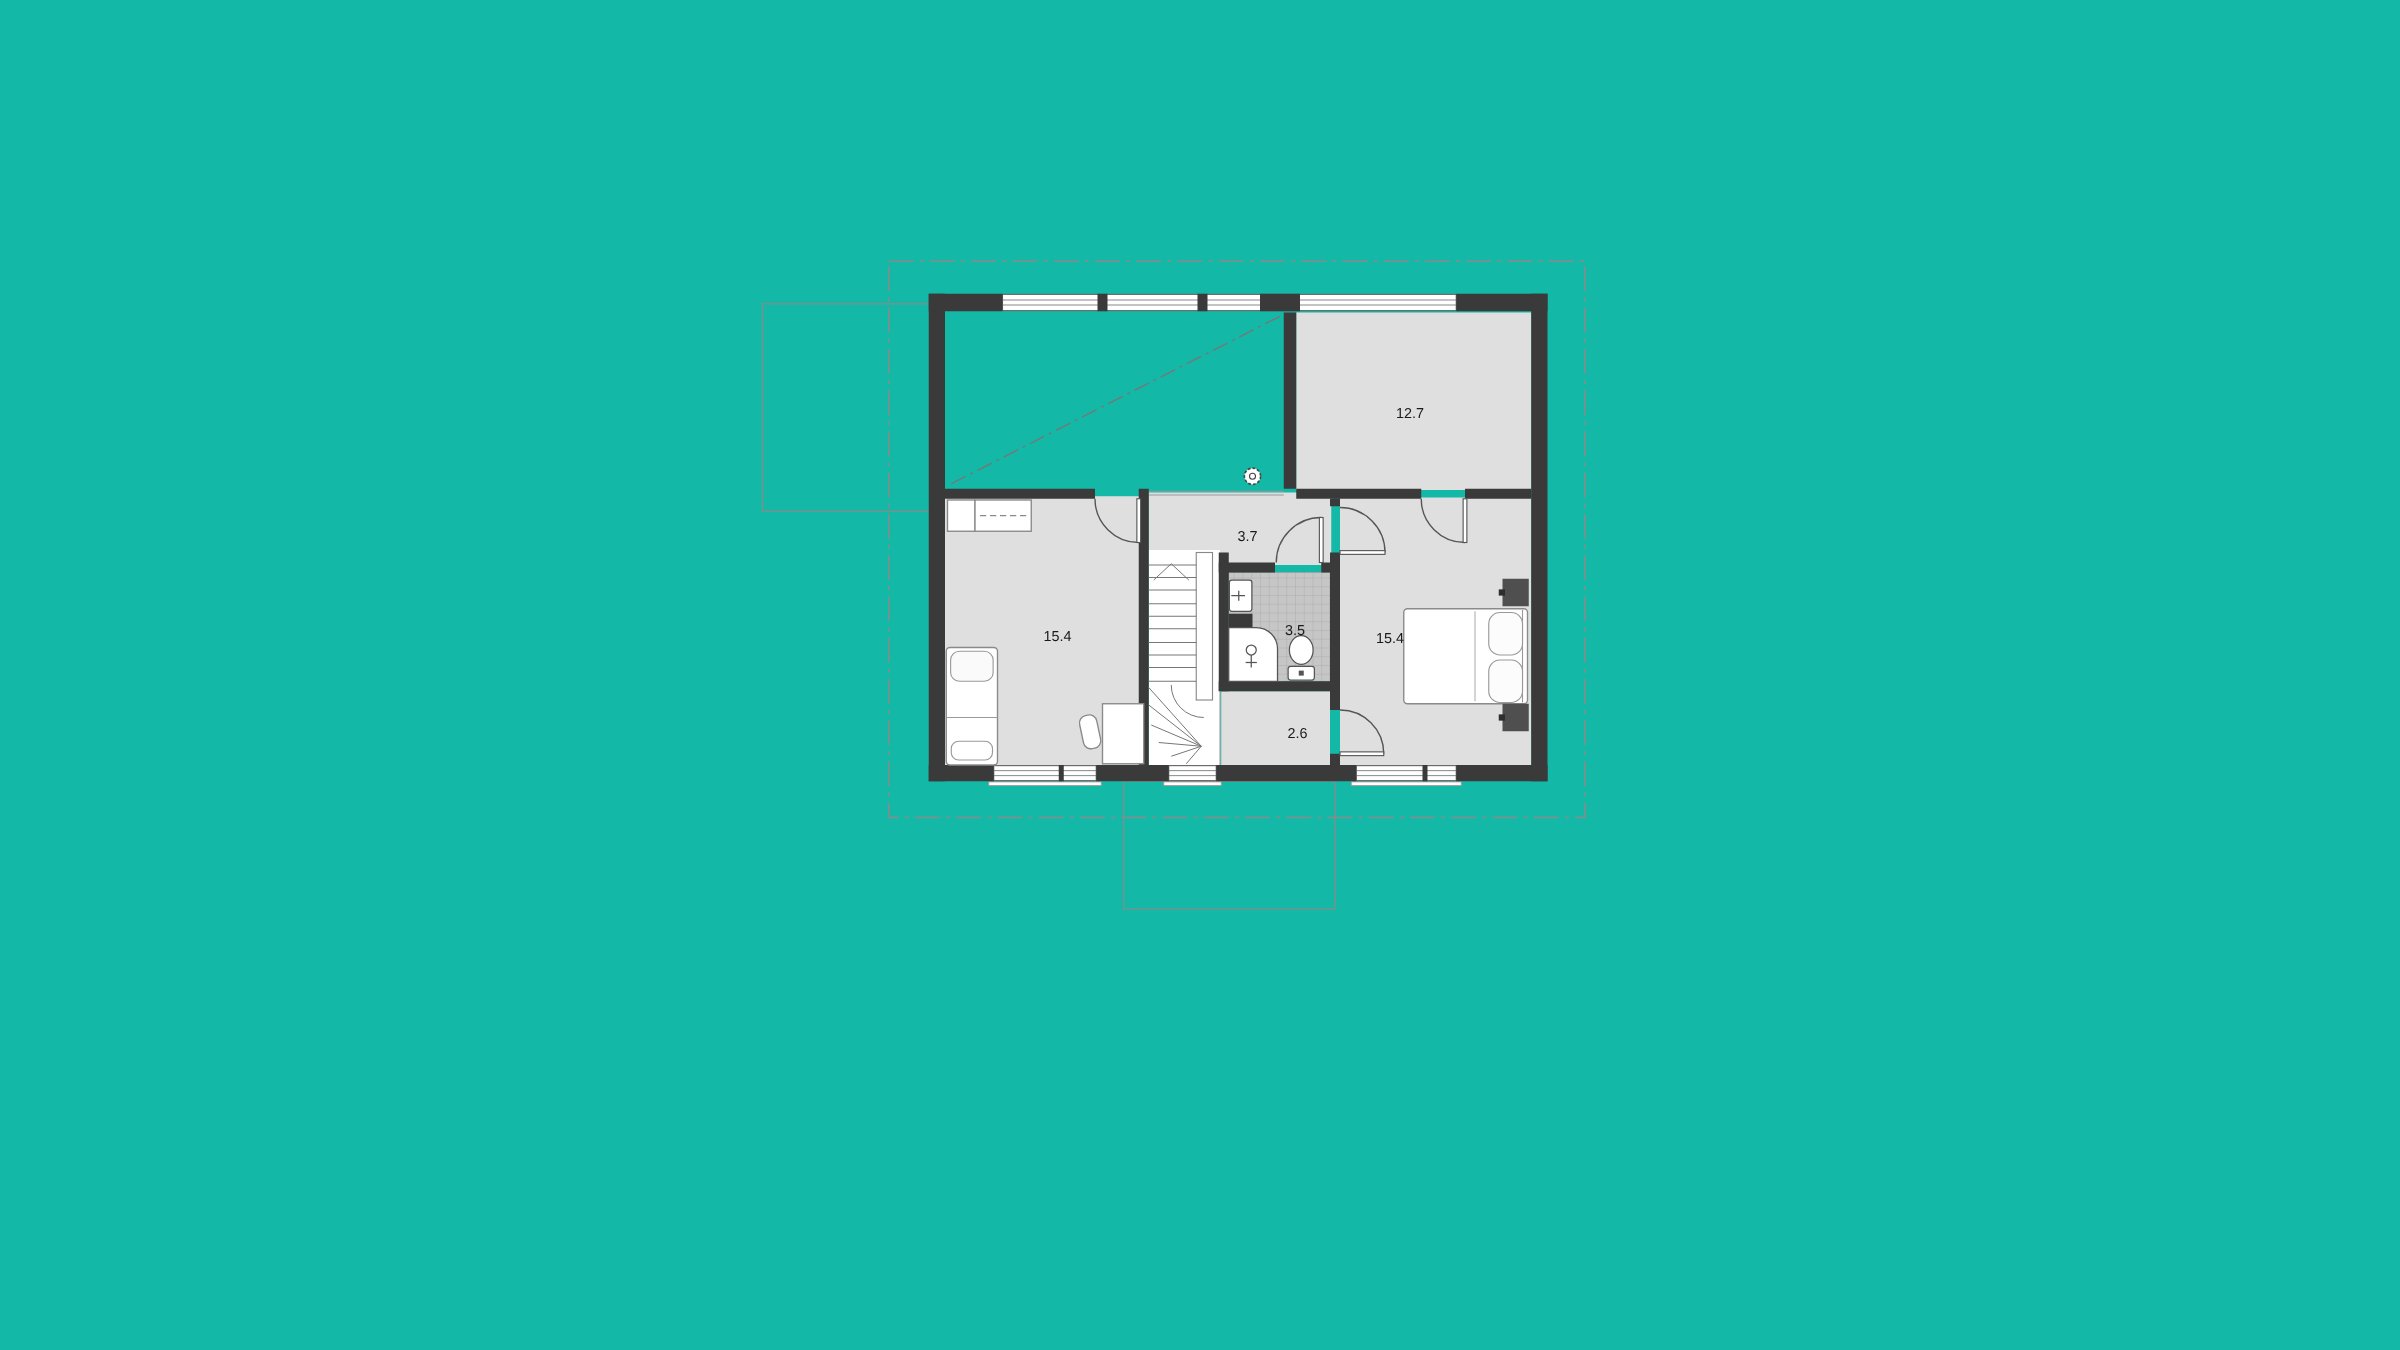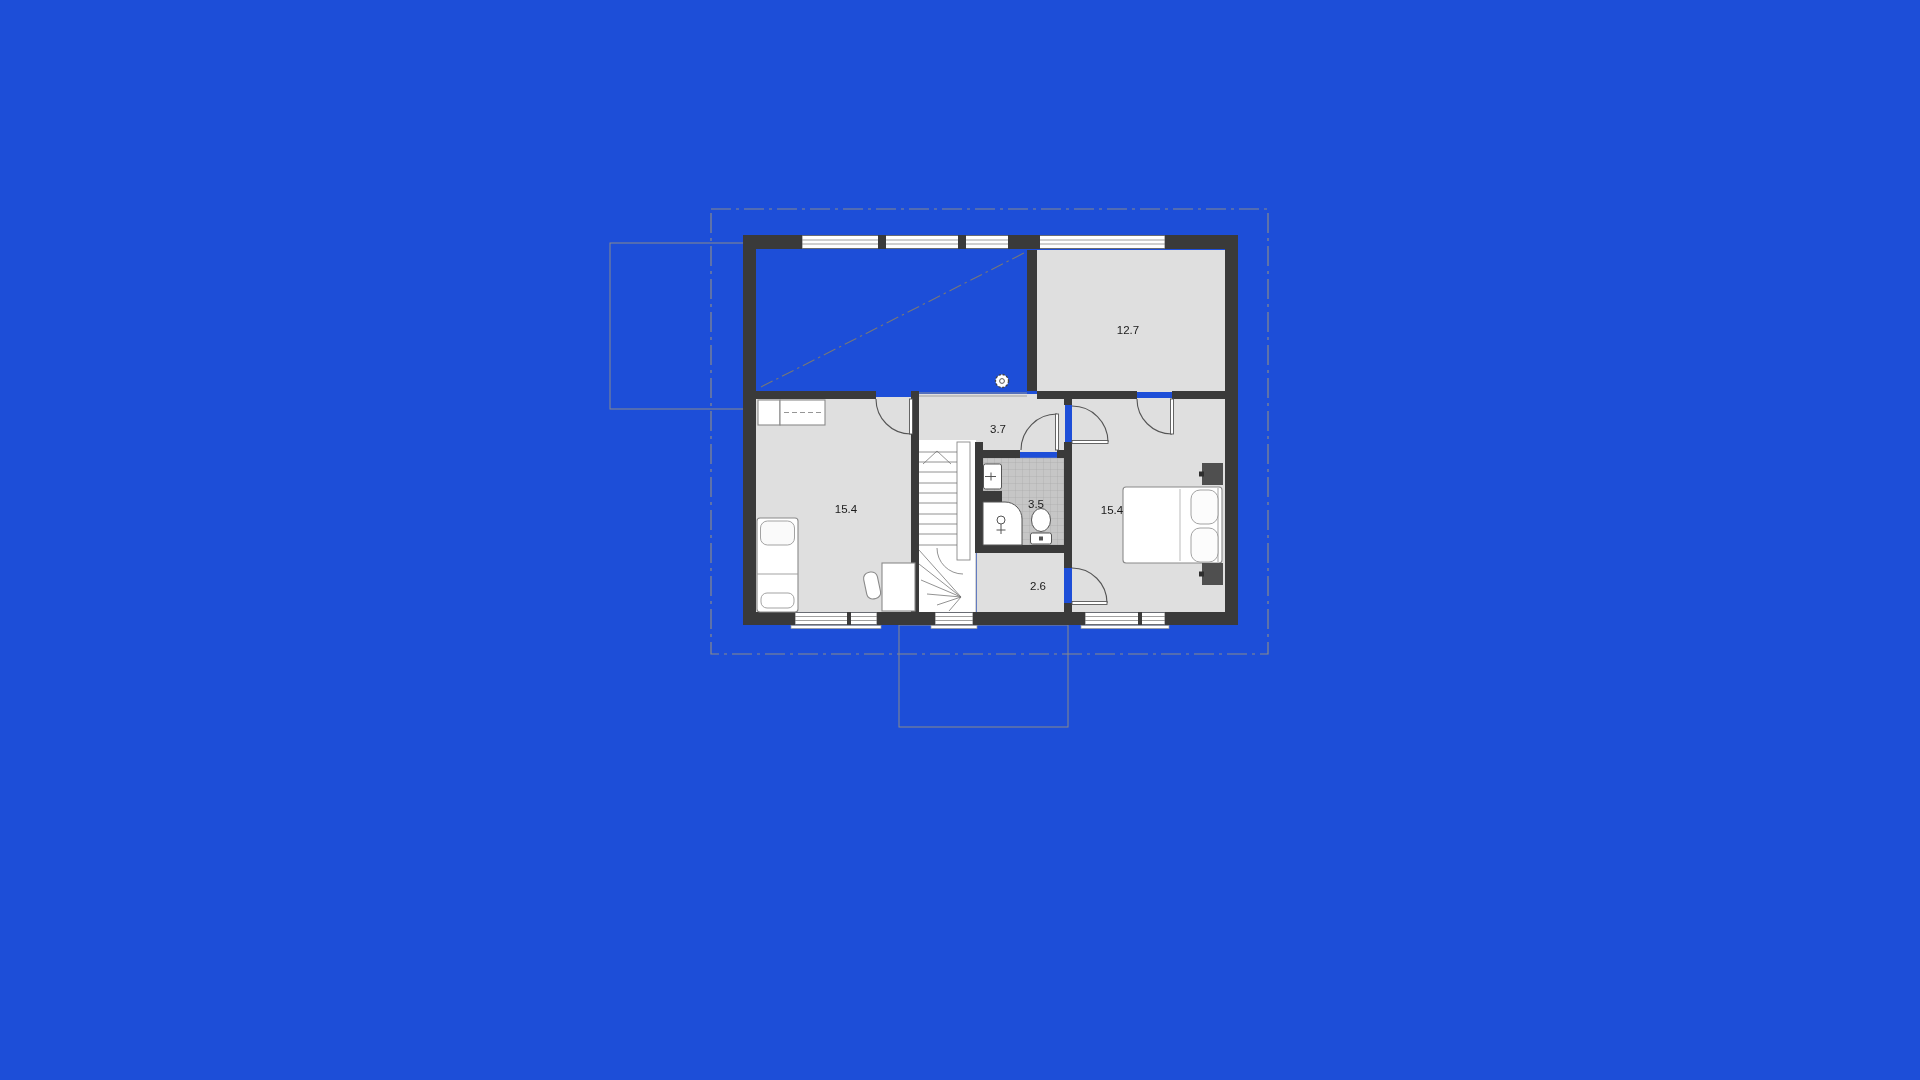--- a/index.html
+++ b/index.html
@@ -1,16 +1,16 @@
 <!DOCTYPE html>
 <html style="--wall: #3a3a3a; --floor: #dfdfdf; --tile-floor: #c6c6c6; --tile-grid: #a8a8a8; --outline: #8a8a8a; --label: #1a1a1a;"><head>
 <meta charset="utf-8">
 <style>
   html,body{margin:0;padding:0;background:#fff;width:1920px;height:1080px;overflow:hidden;}
-  #canvas{position:relative;width:1920px;height:1080px;background:#1d4ed8;}
+  #canvas{position:relative;width:1920px;height:1080px;background:#14b8a6;}
   svg{display:block;position:absolute;left:0;top:0;}
   .wall{fill:var(--wall,#3a3a3a);}
   .floor{fill:var(--floor,#dfdfdf);}
   .thinline{stroke:var(--outline,#8a8a8a);fill:none;}
   .fixture{fill:#ffffff;stroke:#555;stroke-width:1;}
   .furn{fill:#ffffff;stroke:#8a8a8a;stroke-width:1.1;}
   .doorarc{stroke:#555;stroke-width:1.1;fill:none;}
   .leaf{fill:#ffffff;stroke:#555;stroke-width:0.9;}
   .tread{stroke:#777;stroke-width:0.8;fill:none;}
   .glz{stroke:#777;stroke-width:0.7;}

